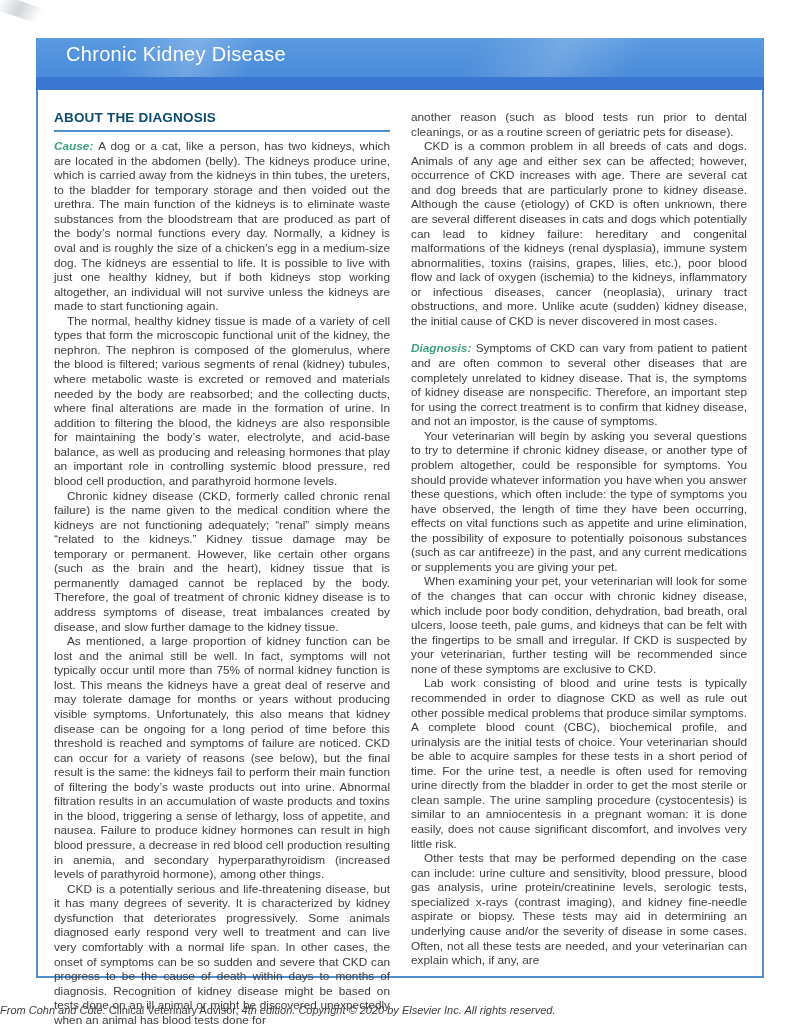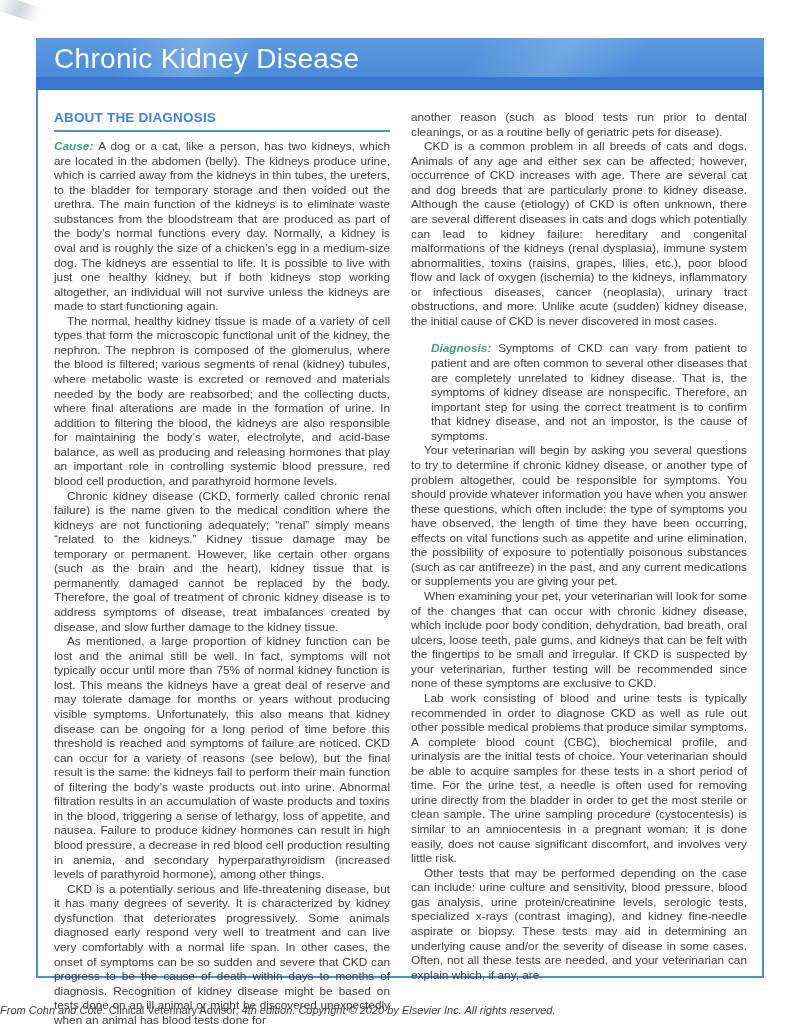--- a/index.html
+++ b/index.html
@@ -30,46 +30,46 @@
   .banner .streak2{
     position:absolute;right:-30px;top:-40px;width:480px;height:130px;
     background:linear-gradient(115deg, rgba(255,255,255,0) 35%, rgba(255,255,255,0.18) 50%, rgba(255,255,255,0) 64%);
     transform:rotate(10deg);
   }
   .banner .bottom-strip{
     position:absolute;left:0;bottom:0;width:100%;height:13px;
     background:#3a77d3;
   }
   .banner .title{
-    position:absolute;left:18px;top:5px;
-    color:#ffffff;font-size:28px;font-weight:400;letter-spacing:0.3px;
+    position:absolute;left:30px;top:5px;
+    color:#ffffff;font-size:20px;font-weight:400;letter-spacing:0.3px;
   }
   
   .content-box{
     position:absolute;left:36px;top:90px;width:728px;height:888px;
     border-left:2px solid #4f8fd0;
     border-right:2px solid #4f8fd0;
     border-bottom:2px solid #4f8fd0;
     box-sizing:border-box;
     padding:20px 15px 0 16px;
   }
   .columns{display:flex;gap:21px;}
   .col{flex:1 1 0;min-width:0;}
   .section-heading{
-    color:#3b82f6;font-size:13.5px;font-weight:bold;letter-spacing:0.2px;
+    color:#0c4a6e;font-size:13.5px;font-weight:bold;letter-spacing:0.2px;
     border-bottom:2px solid #4f8fd0;
     padding-bottom:5px;margin:0 0 7px 0;
   }
   .para{
     margin:0;
     font-size:11.8px;line-height:1.235;color:#3d3d3d;
     text-align:justify;
   }
   .para.indent{text-indent:13px;}
-  .para.space-before{margin-top:13px;margin-left:20px;}
+  .para.space-before{margin-top:13px;}
   .lead{font-style:italic;font-weight:700;color:#3fa080;}
   
   .footer{
     position:absolute;left:0;bottom:8px;width:100%;
     font-size:11px;color:#3d3d3d;
   }
   .footer .it{font-style:italic;}
   .footer .rm{font-style:normal;}
 </style>
 </head>
@@ -93,21 +93,21 @@
         <div>
             <p class="para"><span class="lead">Cause: </span>A dog or a cat, like a person, has two kidneys, which are located in the abdomen (belly). The kidneys produce urine, which is carried away from the kidneys in thin tubes, the ureters, to the bladder for temporary storage and then voided out the urethra. The main function of the kidneys is to eliminate waste substances from the bloodstream that are produced as part of the body’s normal functions every day. Normally, a kidney is oval and is roughly the size of a chicken’s egg in a medium-size dog. The kidneys are essential to life. It is possible to live with just one healthy kidney, but if both kidneys stop working altogether, an individual will not survive unless the kidneys are made to start functioning again.</p>
             <p class="para indent">The normal, healthy kidney tissue is made of a variety of cell types that form the microscopic functional unit of the kidney, the nephron. The nephron is composed of the glomerulus, where the blood is filtered; various segments of renal (kidney) tubules, where metabolic waste is excreted or removed and materials needed by the body are reabsorbed; and the collecting ducts, where final alterations are made in the formation of urine. In addition to filtering the blood, the kidneys are also responsible for maintaining the body’s water, electrolyte, and acid-base balance, as well as producing and releasing hormones that play an important role in controlling systemic blood pressure, red blood cell production, and parathyroid hormone levels.</p>
             <p class="para indent">Chronic kidney disease (CKD, formerly called chronic renal failure) is the name given to the medical condition where the kidneys are not functioning adequately; “renal” simply means “related to the kidneys.” Kidney tissue damage may be temporary or permanent. However, like certain other organs (such as the brain and the heart), kidney tissue that is permanently damaged cannot be replaced by the body. Therefore, the goal of treatment of chronic kidney disease is to address symptoms of disease, treat imbalances created by disease, and slow further damage to the kidney tissue.</p>
             <p class="para indent">As mentioned, a large proportion of kidney function can be lost and the animal still be well. In fact, symptoms will not typically occur until more than 75% of normal kidney function is lost. This means the kidneys have a great deal of reserve and may tolerate damage for months or years without producing visible symptoms. Unfortunately, this also means that kidney disease can be ongoing for a long period of time before this threshold is reached and symptoms of failure are noticed. CKD can occur for a variety of reasons (see below), but the final result is the same: the kidneys fail to perform their main function of filtering the body’s waste products out into urine. Abnormal filtration results in an accumulation of waste products and toxins in the blood, triggering a sense of lethargy, loss of appetite, and nausea. Failure to produce kidney hormones can result in high blood pressure, a decrease in red blood cell production resulting in anemia, and secondary hyperparathyroidism (increased levels of parathyroid hormone), among other things.</p>
             <p class="para indent">CKD is a potentially serious and life-threatening disease, but it has many degrees of severity. It is characterized by kidney dysfunction that deteriorates progressively. Some animals diagnosed early respond very well to treatment and can live very comfortably with a normal life span. In other cases, the onset of symptoms can be so sudden and severe that CKD can progress to be the cause of death within days to months of diagnosis. Recognition of kidney disease might be based on tests done on an ill animal or might be discovered unexpectedly when an animal has blood tests done for</p>
           </div>
       </div>
       <div class="col">
         <div>
-            <p class="para">another reason (such as blood tests run prior to dental cleanings, or as a routine belly of geriatric pets for disease).</p>
+            <p class="para">another reason (such as blood tests run prior to dental cleanings, or as a routine screen of geriatric pets for disease).</p>
             <p class="para indent">CKD is a common problem in all breeds of cats and dogs. Animals of any age and either sex can be affected; however, occurrence of CKD increases with age. There are several cat and dog breeds that are particularly prone to kidney disease. Although the cause (etiology) of CKD is often unknown, there are several different diseases in cats and dogs which potentially can lead to kidney failure: hereditary and congenital malformations of the kidneys (renal dysplasia), immune system abnormalities, toxins (raisins, grapes, lilies, etc.), poor blood flow and lack of oxygen (ischemia) to the kidneys, inflammatory or infectious diseases, cancer (neoplasia), urinary tract obstructions, and more. Unlike acute (sudden) kidney disease, the initial cause of CKD is never discovered in most cases.</p>
             <p class="para space-before"><span class="lead">Diagnosis: </span>Symptoms of CKD can vary from patient to patient and are often common to several other diseases that are completely unrelated to kidney disease. That is, the symptoms of kidney disease are nonspecific. Therefore, an important step for using the correct treatment is to confirm that kidney disease, and not an impostor, is the cause of symptoms.</p>
             <p class="para indent">Your veterinarian will begin by asking you several questions to try to determine if chronic kidney disease, or another type of problem altogether, could be responsible for symptoms. You should provide whatever information you have when you answer these questions, which often include: the type of symptoms you have observed, the length of time they have been occurring, effects on vital functions such as appetite and urine elimination, the possibility of exposure to potentially poisonous substances (such as car antifreeze) in the past, and any current medications or supplements you are giving your pet.</p>
             <p class="para indent">When examining your pet, your veterinarian will look for some of the changes that can occur with chronic kidney disease, which include poor body condition, dehydration, bad breath, oral ulcers, loose teeth, pale gums, and kidneys that can be felt with the fingertips to be small and irregular. If CKD is suspected by your veterinarian, further testing will be recommended since none of these symptoms are exclusive to CKD.</p>
             <p class="para indent">Lab work consisting of blood and urine tests is typically recommended in order to diagnose CKD as well as rule out other possible medical problems that produce similar symptoms. A complete blood count (CBC), biochemical profile, and urinalysis are the initial tests of choice. Your veterinarian should be able to acquire samples for these tests in a short period of time. For the urine test, a needle is often used for removing urine directly from the bladder in order to get the most sterile or clean sample. The urine sampling procedure (cystocentesis) is similar to an amniocentesis in a pregnant woman: it is done easily, does not cause significant discomfort, and involves very little risk.</p>
             <p class="para indent">Other tests that may be performed depending on the case can include: urine culture and sensitivity, blood pressure, blood gas analysis, urine protein/creatinine levels, serologic tests, specialized x-rays (contrast imaging), and kidney fine-needle aspirate or biopsy. These tests may aid in determining an underlying cause and/or the severity of disease in some cases. Often, not all these tests are needed, and your veterinarian can explain which, if any, are</p>
           </div>
       </div>
     </div>
   </div>

